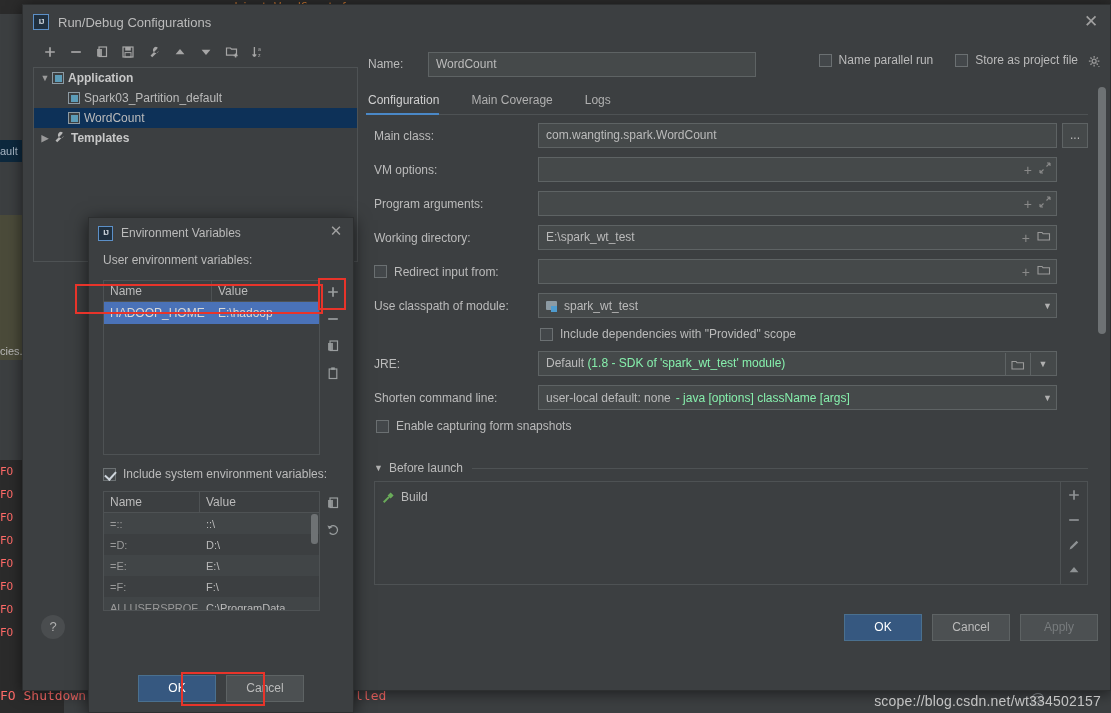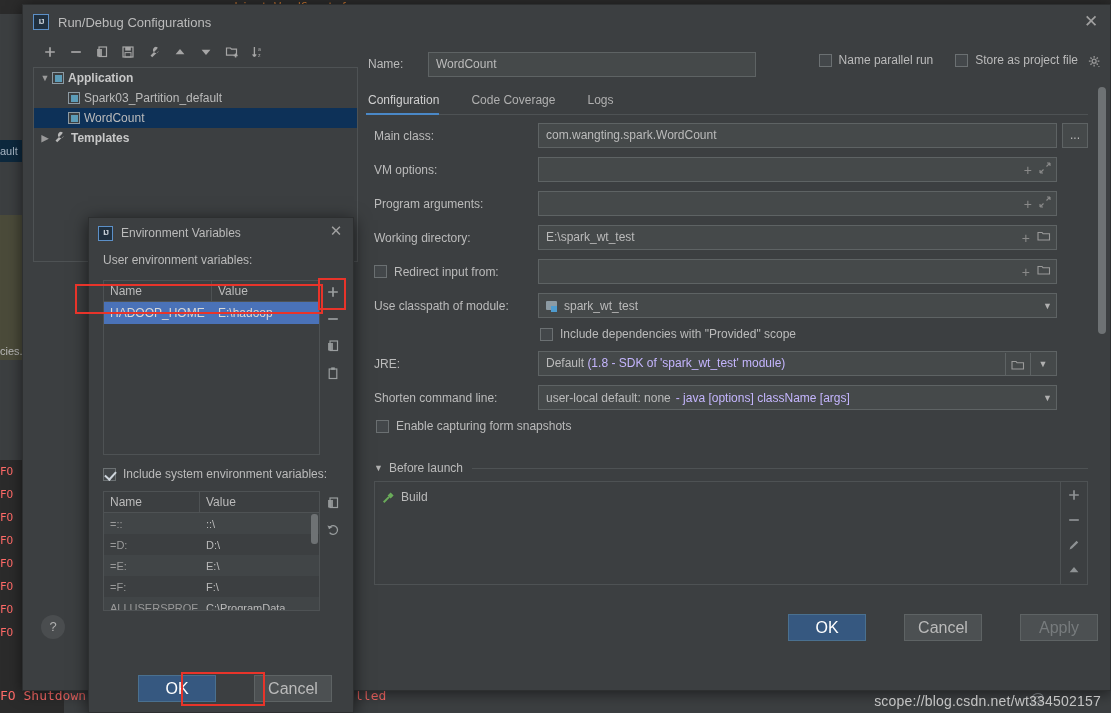--- a/index.html
+++ b/index.html
@@ -162,21 +162,21 @@
     height: 2px; background: #4a88c7;
   }
 
   
   .form-rows { position: absolute; left: 8px; top: 84px; right: 22px; }
   .frow { display: flex; align-items: center; margin-bottom: 9px; position: relative; }
   .frow .flabel { width: 164px; flex: none; color: #bbbbbb; font-size: 12px; }
   .fctl { flex: 1; position: relative; }
   .fctl .txtfield { width: 100%; }
   .fctl .txtfield.empty { color: #8a8a8a; }
-  .fgrey { color: #c4b5fd; }
+  .fgrey { color: #86efac; }
   .field-icons {
     position: absolute; right: 6px; top: 0; height: 25px;
     display: flex; align-items: center; gap: 7px;
   }
   .btn-sq {
     width: 26px; height: 25px; border: 1px solid #5e6364; background: #45494a;
     color: #bbbbbb; text-align: center; line-height: 22px; font-size: 12px;
     flex: none; margin-left: 5px; cursor: pointer;
   }
   .combo {
@@ -230,22 +230,22 @@
     height: 26px; width: 26px; display: flex; align-items: center;
     justify-content: center; cursor: pointer;
   }
 
   
   .dlg-footer {
     position: absolute; right: 12px; bottom: 10px; display: flex; gap: 10px;
   }
   .btn {
     min-width: 78px; height: 27px; line-height: 25px; text-align: center;
-    font-size: 16px; border: 1px solid #5e6364; background: #4c5052;
-    color: #bbbbbb; padding: 0 12px; cursor: pointer; margin-left: 28px;
+    font-size: 12px; border: 1px solid #5e6364; background: #4c5052;
+    color: #bbbbbb; padding: 0 12px; cursor: pointer;
   }
   .btn.primary { background: #365880; border-color: #4a708f; color: #ffffff; }
   .btn.disabled { color: #777b7d; }
 
   
   .form-scroll {
     position: absolute; right: 4px; top: 48px; width: 8px; height: 556px;
     background: transparent;
   }
   .form-scroll .thumb {
@@ -515,21 +515,21 @@
               <line x1="9.8" y1="9.8" x2="11.2" y2="11.2"></line>
             <line x1="11.2" y1="2.8" x2="9.8" y2="4.2"></line>
               <line x1="4.2" y1="9.8" x2="2.8" y2="11.2"></line>
           </g>
           <path d="M11.5 12.5 L13.5 12.5 L12.5 14 Z" fill="#9a9a9a"></path>
         </svg>
       </div>
 
       <div class="tabs" id="tabs">
           <div class="tab active"><span>Configuration</span></div>
-          <div class="tab"><span>Code Coverage</span></div>
+          <div class="tab"><span>Main Coverage</span></div>
           <div class="tab"><span>Logs</span></div>
         </div>
 
       <div class="form-rows">
 
         <div class="frow">
           <div class="flabel">Main class:</div>
           <div class="fctl">
             <div class="txtfield">com.wangting.spark.WordCount</div>
           </div>

